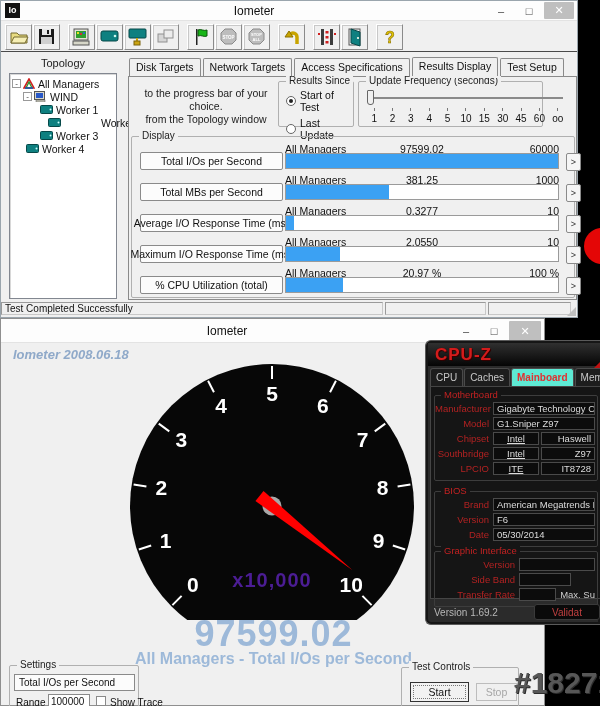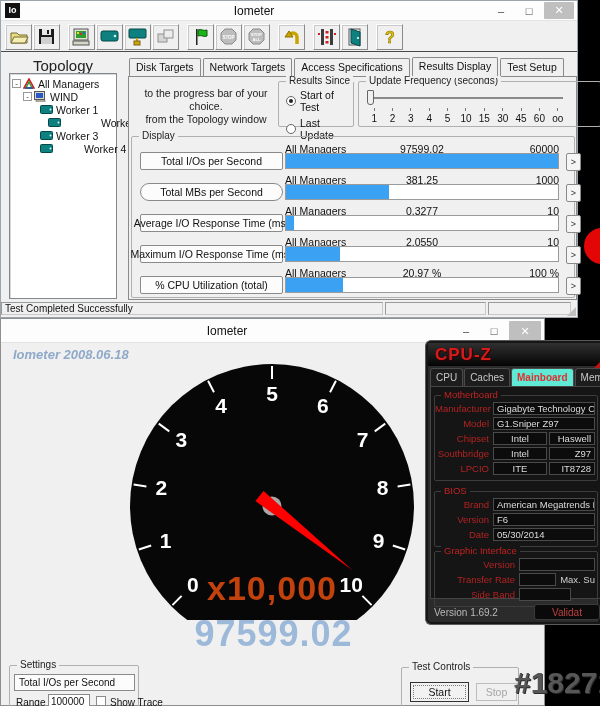--- a/index.html
+++ b/index.html
@@ -17,21 +17,21 @@
   
   #main-win{left:0;top:0;width:578px;height:318px;}
   #main-title{height:20px;}
   #app-icon{width:15px;height:15px;background:#111;color:#fff;font-size:9px;font-weight:bold;text-align:center;line-height:15px;margin:0 0 0 4px;}
   #toolbar{position:absolute;left:0;top:21px;width:100%;height:29px;display:flex;align-items:center;padding-left:4px;}
   .tgap{width:7px;}
   .tbtn{width:27px;height:26px;background:#f0f0f0;border:1px solid #fff;border-right-color:#8a8a8a;border-bottom-color:#8a8a8a;box-shadow:1px 1px 0 #c8c8c8 inset;display:flex;align-items:center;justify-content:center;margin-right:1px;}
   #toolbar-rule{position:absolute;left:0;top:50px;width:100%;height:1px;background:#4a4a4a;}
 
   
-  #topology-label{position:absolute;left:8px;top:56px;width:108px;text-align:center;font-size:15px;color:#222;}
+  #topology-label{position:absolute;left:8px;top:56px;width:108px;text-align:center;font-size:11px;color:#222;}
   #topology-box{position:absolute;left:8px;top:72px;width:108px;height:226px;background:#fff;border:1px solid #828790;box-shadow:1px 1px 0 #d8d8d8 inset;font-size:10.5px;color:#111;padding-top:3px;}
   .tree-item{display:flex;align-items:center;height:13px;white-space:nowrap;}
   .expander{width:9px;height:9px;border:1px solid #999;background:#fff;font-size:8px;line-height:7px;text-align:center;color:#333;margin-right:2px;flex:none;}
   .tree-icon{margin-right:3px;flex:none;display:flex;}
 
   
   .tabstrip{position:absolute;left:128px;top:57px;display:flex;z-index:3;}
   .tab{font-size:10.5px;color:#111;background:#f0f0f0;border:1px solid #8a8a8a;border-bottom:none;padding:2px 6px 2px 6px;margin-right:2px;border-radius:2px 2px 0 0;height:18px;}
   .tab.active{height:19px;margin-top:-1px;font-weight:normal;box-shadow:0 2px 0 #f0f0f0;}
   #tab-panel{position:absolute;left:127px;top:75px;width:449px;height:224px;background:#f0f0f0;border:1px solid #8a8a8a;}
@@ -75,21 +75,21 @@
   #sb-grip{position:absolute;right:1px;bottom:1px;width:0;height:0;border-left:9px solid transparent;border-bottom:9px solid #c0c0c0;}
 
   
   #result-win{left:0;top:318px;width:545px;height:388px;border-color:#8f8f8f;}
   #result-title{height:24px;}
   #iometer-version{position:absolute;left:12px;top:28px;font-size:13px;font-style:italic;font-weight:bold;color:#8fa9c9;}
   #gauge-wrap{position:absolute;left:129px;top:45px;width:284px;height:256px;overflow:hidden;border-radius:0 0 26px 26px;}
   #gauge-face{position:absolute;left:0;top:0;width:284px;height:284px;background:#070707;border-radius:50%;}
   .gnum{position:absolute;width:28px;height:28px;line-height:28px;text-align:center;color:#fff;font-size:21px;font-weight:bold;}
   .gtick{position:absolute;width:2px;height:13px;background:#fff;}
-  #gauge-mult{position:absolute;left:0;top:205px;width:284px;text-align:center;color:#c2410c;font-size:34px;font-weight:bold;letter-spacing:1px;}
+  #gauge-mult{position:absolute;left:0;top:205px;width:284px;text-align:center;color:#4c1d95;font-size:20px;font-weight:bold;letter-spacing:1px;}
   #gauge-svg{position:absolute;left:0;top:0;}
   #result-value{position:absolute;left:0;top:294px;width:545px;text-align:center;font-size:36px;font-weight:bold;color:#9db9d9;letter-spacing:1px;}
   #result-caption{position:absolute;left:0;top:331px;width:545px;text-align:center;font-size:16px;font-weight:bold;color:#9db9d9;}
 
   #settings-grp{left:8px;top:346px;width:130px;height:58px;}
   #settings-metric{position:absolute;left:4px;top:8px;width:121px;height:17px;background:#fcfcfc;border:1px solid #8a8a8a;font-size:10px;color:#111;display:flex;align-items:center;justify-content:flex-start;padding-left:4px;white-space:nowrap;overflow:hidden;}
   #range-label{position:absolute;left:6px;top:31px;font-size:10px;color:#111;}
   #range-input{position:absolute;left:38px;top:28px;width:42px;height:15px;background:#fff;border:1px solid #8a8a8a;font-size:10px;color:#111;padding:0 2px;line-height:13px;}
   #trace-box{position:absolute;left:86px;top:30px;width:10px;height:10px;background:#fff;border:1px solid #8a8a8a;}
   #trace-label{position:absolute;left:100px;top:31px;font-size:10px;color:#111;white-space:nowrap;}
@@ -107,21 +107,21 @@
   .cz-tab{font-size:10px;color:#c8c8c8;background:#1d1d1d;border:1px solid #4a4a4a;border-bottom:none;border-radius:3px 3px 0 0;padding:3px 5px 0 5px;margin-right:1px;white-space:nowrap;}
   .cz-tab.active{color:#e03030;background:#5eead4;font-weight:bold;}
   #cpuz-body{position:absolute;left:4px;top:45px;right:0;height:213px;background:#151515;border:1px solid #454545;border-right:none;}
   .cz-grp{position:absolute;left:3px;right:2px;border:1px solid #3d3d3d;border-radius:2px;}
   .cz-grp>.cz-grp-label{position:absolute;top:-7px;left:6px;background:#151515;padding:0 3px;font-size:9.5px;color:#c22222;white-space:nowrap;}
   .cz-row{display:flex;align-items:center;height:15px;padding-right:2px;}
   .cz-label{width:58px;text-align:right;font-size:9.5px;color:#b22222;padding-right:4px;flex:none;white-space:nowrap;}
   .cz-label.wide{width:84px;}
   .cz-field{background:#0c0c0c;border:1px solid #4a4a4a;color:#dcdcdc;font-size:9.5px;height:13px;line-height:12px;padding:0 3px;white-space:nowrap;overflow:hidden;}
   .cz-wide{flex:1;}
-  .cz-small{width:54px;text-align:center;flex:none;margin-right:2px;}
+  .cz-small{width:46px;text-align:center;flex:none;margin-right:2px;text-decoration:underline;}
   .cz-rest{flex:1;text-align:right;}
   .cz-plain{font-size:9.5px;color:#cfcfcf;margin-left:4px;white-space:nowrap;}
   #cpuz-footer{position:absolute;left:4px;top:261px;right:0;height:20px;display:flex;align-items:center;}
   #cpuz-ver{font-size:10px;color:#b8b8b8;margin-left:4px;flex:1;}
   #cpuz-validate{width:66px;height:16px;background:#0a0a0a;border:1px solid #3a3a3a;border-radius:3px;color:#c04040;font-size:10px;text-align:center;line-height:15px;}
   #cpuz-corner{position:absolute;right:0;top:21px;width:0;height:0;border-right:6px solid #c01010;border-top:6px solid transparent;}
 
   
   #red-dot{position:absolute;left:584px;top:228px;width:36px;height:36px;border-radius:50%;background:#e40606;}
   #watermark{position:absolute;left:514px;top:666px;font-size:30px;font-weight:bold;color:#575757;text-shadow:1px 1px 0 #2e2e2e;letter-spacing:0px;z-index:60;}
@@ -286,21 +286,21 @@
       </div>
       <div class="tree-item" style="padding-left:30px;">
         <span class="tree-icon">
             <svg width="13" height="9">
               <rect x="0.5" y="0.5" width="12" height="8" rx="1" fill="#0e8080" stroke="#064848"></rect>
               <circle cx="10.5" cy="4.5" r="1" fill="#cff"></circle>
             </svg>
           </span>
         <span>Worker 3</span>
       </div>
-      <div class="tree-item" style="padding-left:30px;gap:28px;">
+      <div class="tree-item" style="padding-left:16px;">
         <span class="tree-icon">
             <svg width="13" height="9">
               <rect x="0.5" y="0.5" width="12" height="8" rx="1" fill="#0e8080" stroke="#064848"></rect>
               <circle cx="10.5" cy="4.5" r="1" fill="#cff"></circle>
             </svg>
           </span>
         <span>Worker 4</span>
       </div>
     </div>
 
@@ -323,21 +323,21 @@
       <div class="radio-row" style="margin-top:7px;">
           <span class="radio sel"></span>
           <span>Start of Test</span>
         </div>
       <div class="radio-row">
           <span class="radio"></span>
           <span>Last Update</span>
         </div>
     </div>
 
-    <div class="grp" style="left:357px;top:80px;width:243px;height:46px;">
+    <div class="grp" style="left:357px;top:80px;width:185px;height:46px;">
       <span class="grp-label">Update Frequency (seconds)</span>
       <div id="uf-track"></div>
       <div id="uf-thumb"></div>
       <div id="uf-ticks">
           <div class="uf-tick"></div>
           <div class="uf-tick"></div>
           <div class="uf-tick"></div>
           <div class="uf-tick"></div>
           <div class="uf-tick"></div>
           <div class="uf-tick"></div>
@@ -374,21 +374,21 @@
       <div class="pbar" style="top:16px;">
           <div class="pfill" style="width: 100%;"></div>
         </div>
       <div class="expand-btn" style="top:16px;">&gt;</div>
 
       <div class="row-head" style="top:37px;">
           <span class="rh-scope">All Managers</span>
           <span class="rh-val">381.25</span>
           <span class="rh-max">1000</span>
         </div>
-      <div class="metric-btn" style="top:46px;border-radius:9px;">Total MBs per Second</div>
+      <div class="metric-btn" style="top:46px;">Total MBs per Second</div>
       <div class="pbar" style="top:47px;">
           <div class="pfill" style="width: 38%;"></div>
         </div>
       <div class="expand-btn" style="top:47px;">&gt;</div>
 
       <div class="row-head" style="top:68px;">
           <span class="rh-scope">All Managers</span>
           <span class="rh-val">0.3277</span>
           <span class="rh-max">10</span>
         </div>
@@ -467,20 +467,21 @@
           <div class="gtick" style="left: 235.752px; top: 230.252px; transform: rotate(135deg);"></div>
         </div>
       <div id="gauge-mult">x10,000</div>
       <svg id="gauge-svg" width="284" height="256">
         <circle cx="142" cy="142" r="9.5" fill="#a8a8a8"></circle>
         <polygon id="needle" points="222.5892158090191,206.14341973489832 133.52917257604403,126.95024642216507 125.43340115319278,137.12170084466263" fill="#ff0000"></polygon>
       </svg>
     </div>
 
     <div id="result-value">97599.02</div>
+    <div id="result-caption">All Managers - Total I/Os per Second</div>
 
     <div class="grp" id="settings-grp">
       <span class="grp-label">Settings</span>
       <div id="settings-metric">Total I/Os per Second</div>
       <div id="range-label">Range</div>
       <div id="range-input">100000</div>
       <div id="trace-box"></div>
       <div id="trace-label">Show Trace</div>
     </div>
 
@@ -545,28 +546,28 @@
             <span class="cz-field cz-wide">05/30/2014</span>
           </div>
       </div>
       <div class="cz-grp" style="top:164px;height:56px;">
         <span class="cz-grp-label">Graphic Interface</span>
         <div class="cz-row" style="margin-top:5px;">
             <span class="cz-label wide">Version</span>
             <span class="cz-field cz-wide"></span>
           </div>
         <div class="cz-row">
+            <span class="cz-label wide">Side Band</span>
+            <span class="cz-field" style="width:52px;"></span>
+          </div>
+        <div class="cz-row">
             <span class="cz-label wide">Transfer Rate</span>
             <span class="cz-field" style="width:52px;"></span>
             <span class="cz-plain">Max. Su</span>
           </div>
-        <div class="cz-row">
-            <span class="cz-label wide">Side Band</span>
-            <span class="cz-field" style="width:52px;"></span>
-          </div>
       </div>
     </div>
     <div id="cpuz-footer">
       <div id="cpuz-ver">Version 1.69.2</div>
       <div id="cpuz-validate">Validat</div>
     </div>
   </div>
 
   <div id="red-dot"></div>
   <div id="watermark">#18271</div>

